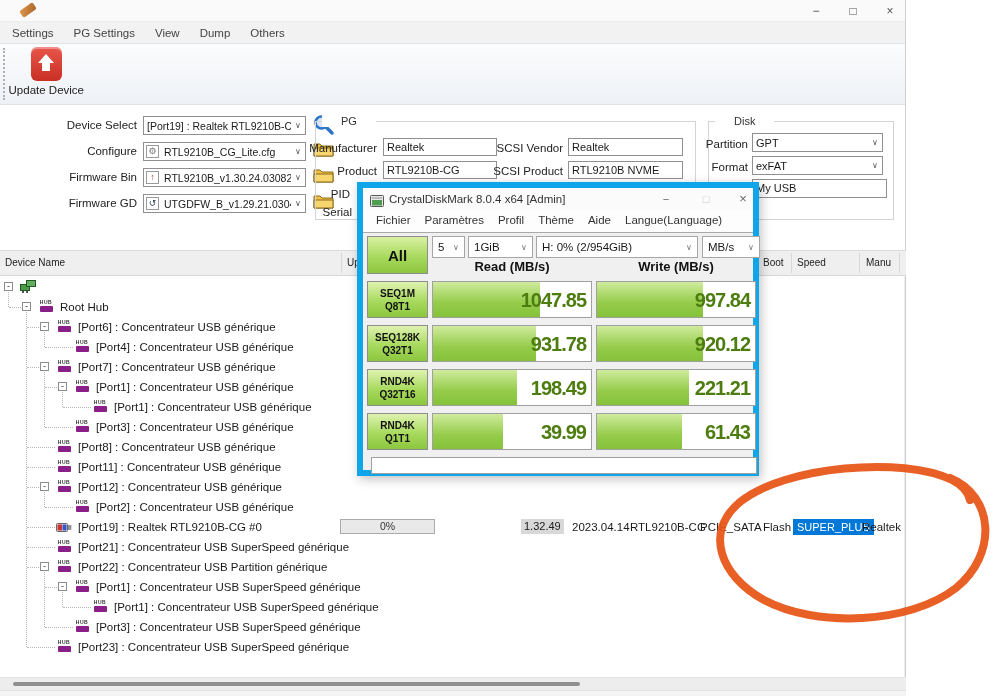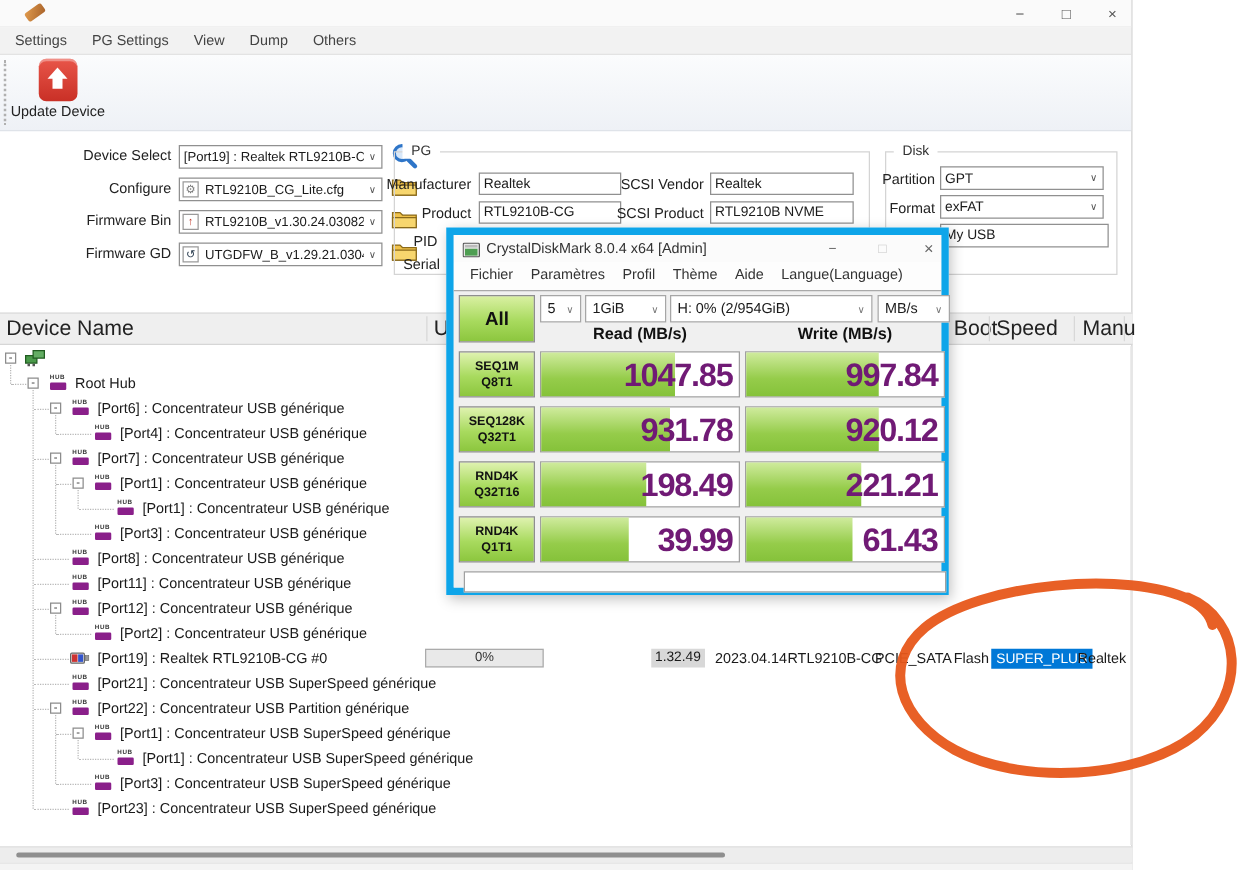--- a/index.html
+++ b/index.html
@@ -36,28 +36,28 @@
   .flabel{position:absolute;left:40px;width:97px;text-align:right;font-size:11.5px;line-height:19px;color:#222}
   .combo{position:absolute;height:19px;width:163px;border:1px solid #909090;background:#fff;display:flex;align-items:center}
   .combo-fico{width:13px;height:13px;border:1px solid #9a9a9a;background:#fff;margin:0 2px 0 2px;
               font-size:9px;line-height:11px;text-align:center;flex:none}
   .combo-txt{flex:1;font-size:10.5px;white-space:nowrap;overflow:hidden;padding-left:3px}
   .combo-arr{width:14px;font-size:8px;color:#555;text-align:center;flex:none}
   .browse{position:absolute;width:24px;height:20px}
 
   
   .gbox{position:absolute;border:1px solid #d4d4d4}
-  .gleg{position:absolute;top:-7px;left:6px;background:#fff;padding:0 7px;font-size:11px;color:#333}
+  .gleg{position:absolute;top:-7px;left:6px;background:#fff;padding:0 19px;font-size:11px;color:#333}
   .plabel{position:absolute;text-align:right;font-size:11.5px;line-height:18px;color:#222}
   .tinput{position:absolute;height:18px;border:1px solid #909090;background:#fff;font-size:11px;line-height:16px;padding:0 3px;white-space:nowrap;overflow:hidden}
 
   
   .lheader{position:absolute;top:250px;left:0;width:906px;height:26px;background:#efefef;
            border-top:1px solid #dcdcdc;border-bottom:1px solid #d6d6d6}
-  .hcell{position:absolute;font-size:17px;line-height:24px;color:#222;white-space:nowrap}
+  .hcell{position:absolute;font-size:10px;line-height:24px;color:#222;white-space:nowrap}
   .hdiv{position:absolute;top:2px;bottom:2px;width:1px;background:#d8d8d8}
 
   
   .tree{position:absolute;top:277px;left:0;width:905px;height:399px;background:#fff;border-right:1px solid #ececec}
   .trow{position:absolute;left:0;width:100%;height:20px;font-size:11.5px;line-height:20px}
   .exp{position:absolute;top:5px;width:9px;height:9px;border:1px solid #8c8c8c;background:#fff;
        font-size:9px;line-height:7px;text-align:center;color:#333}
   .ticon{position:absolute;top:3px;width:16px;text-align:center}
   .hubt{display:block;font-size:5px;font-weight:bold;line-height:5px;color:#333;letter-spacing:.5px}
   .hubb{display:block;width:13px;height:6px;margin:1px auto 0;background:#8a1f8a;border-radius:1px}
@@ -92,21 +92,21 @@
   .cdm-sel{position:absolute;top:3px;height:22px;border:1px solid #a6a6a6;background:#fff;display:flex;align-items:center;font-size:11.5px}
   .cdm-sel .txt{flex:1;padding-left:5px;white-space:nowrap;overflow:hidden}
   .cdm-sel .arr{width:16px;text-align:center;color:#777;font-size:8px;flex:none}
   .cdm-hdr{position:absolute;top:26px;width:160px;text-align:center;font-weight:bold;font-size:13px;color:#111}
   .cdm-rowbtn{position:absolute;width:61px;height:37px;border:1px solid #8e8e8e;
               background:linear-gradient(180deg,#dff2b0,#a8da5e 55%,#8cc63e);
               display:flex;flex-direction:column;align-items:center;justify-content:center;
               font-weight:bold;font-size:10px;line-height:1.3;color:#111}
   .cdm-bar{position:absolute;width:160px;height:37px;border:1px solid #a0a0a0;background:#fff}
   .cdm-fill{position:absolute;left:0;top:0;bottom:0;background:linear-gradient(180deg,#cfeb9d,#95cc4a 60%,#85c23a)}
-  .cdm-val{position:absolute;right:5px;top:50%;transform:translateY(-50%);font-weight:bold;font-size:26px;letter-spacing:-1px;color:#701a75}
+  .cdm-val{position:absolute;right:5px;top:50%;transform:translateY(-50%);font-weight:bold;font-size:20px;letter-spacing:-1px;color:#4d7c0f}
   .cdm-bottomfield{position:absolute;left:8px;top:224px;width:386px;height:17px;background:#fff;border:1px solid #a0a0a0}
 
   .annot{position:absolute;left:698px;top:462px;z-index:30;pointer-events:none}
 </style>
 </head>
 <body>
 
 <div class="page">
   <div class="appwin">
 

